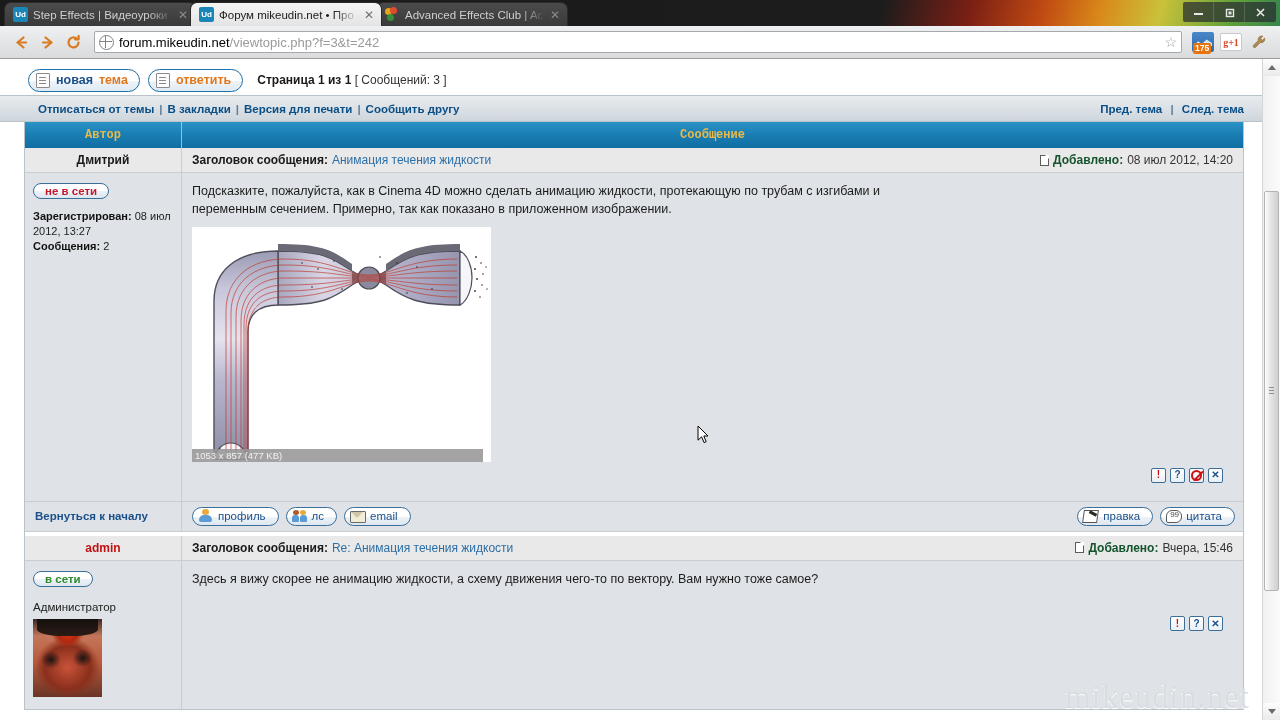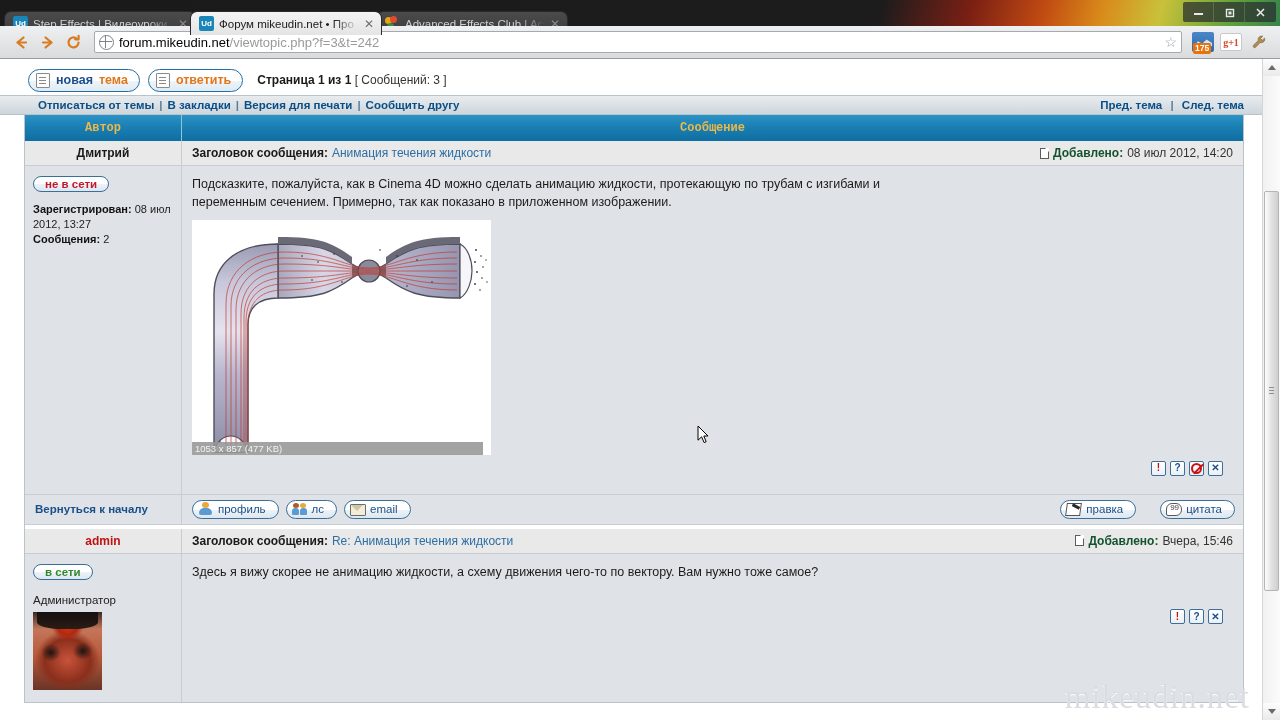--- a/index.html
+++ b/index.html
@@ -38,21 +38,21 @@
     width: 31px; height: 20px;
     display: flex; align-items: center; justify-content: center;
     color: #e8e8e8; font-size: 11px; line-height: 1;
     border-right: 1px solid rgba(255,255,255,0.16);
   }
   .winbtn:last-child { border-right: none; }
   .winbtn svg { display: block; }
 
   
   .tabstrip {
-    position: absolute; top: 9px; left: 0; right: 0; height: 26px;
+    position: absolute; top: 0; left: 0; right: 0; height: 26px;
     display: flex; align-items: flex-end; padding-left: 4px;
   }
   .tab {
     position: relative;
     height: 24px; width: 192px;
     display: flex; align-items: center;
     padding: 0 6px 0 8px;
     border-radius: 7px 7px 0 0;
     background: linear-gradient(to bottom, #4b4b4b, #3a3a3a);
     color: #cfcfcf;
@@ -183,21 +183,21 @@
   .pgicon::after {
     content:''; position:absolute; left:2px; top:3px; right:3px; height:1px;
     background:#8a8a8a; box-shadow: 0 3px 0 #8a8a8a, 0 6px 0 #8a8a8a;
   }
   .pageinfo { font-size: 12px; color: #1a1a1a; margin-left: 6px; }
   .pageinfo b { font-weight: bold; }
   .pageinfo .cnt { color: #333; }
 
   
   .navstrip {
-    height: 20px;
+    height: 27px;
     background: linear-gradient(to bottom, #e8ecef, #ced6dc);
     border-top: 1px solid #b9c3ca; border-bottom: 1px solid #b9c3ca;
     display: flex; align-items: center; padding: 0 18px 0 38px;
     font-size: 11.5px; font-weight: bold;
   }
   .navstrip a { color: #0a4e86; text-decoration: none; }
   .navstrip .sep { color: #5b7e9c; margin: 0 5px; }
   .navstrip .right { margin-left: auto; }
 
   
@@ -379,21 +379,21 @@
     background:#2a2a2a; transform: rotate(28deg);
   }
   .gi-quote::before {
     content:''; position:absolute; left:0; top:1px; width:14px; height:11px;
     background:#fff; border:1px solid #5a5a5a; border-radius:6px 6px 6px 2px;
   }
   .gi-quote::after {
     content:''; position:absolute; left:4px; top:3px;
     font-size: 8px; color:#444; content:'99'; line-height: 6px;
   }
-  .pfoot .right { margin-left: auto; display: flex; gap: 24px; }
+  .pfoot .right { margin-left: auto; display: flex; gap: 7px; }
   .rowsep { height: 4px; background: #ffffff; }
 
   
   .watermark {
     position: absolute; right: 12px; bottom: 4px;
     font-family: "Liberation Serif", serif;
     font-size: 33px; color: #d9dde1; letter-spacing: 1px;
     pointer-events: none; user-select: none;
     text-shadow: 0 1px 0 #ffffff;
   }

